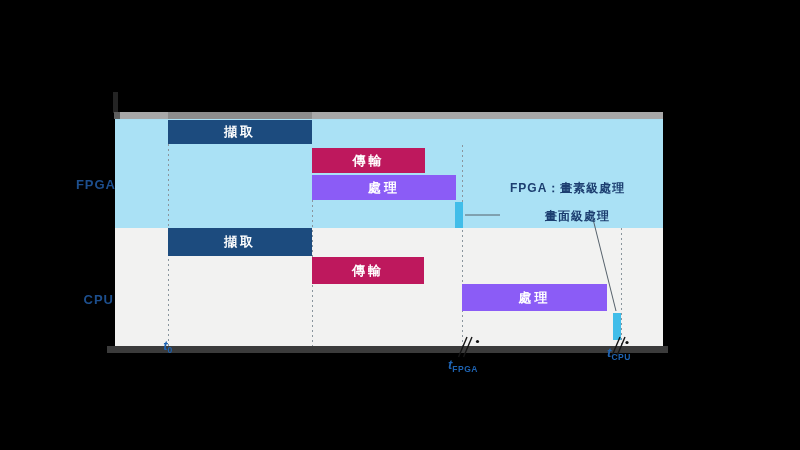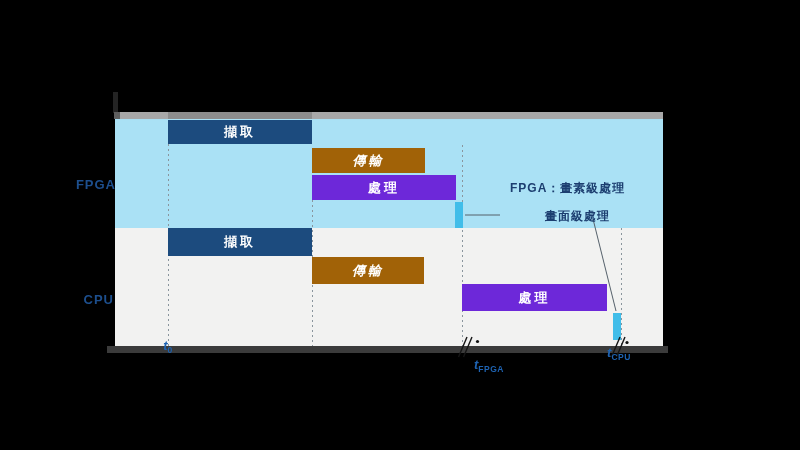--- a/index.html
+++ b/index.html
@@ -14,22 +14,22 @@
   .band-cpu{left:115px;top:228px;width:548px;height:118px;background:#f2f2f1;z-index:1;}
   .axis-band{left:107px;top:346px;width:561px;height:7px;background:#3b3b3b;z-index:1;}
   .origin-mark{left:113px;top:92px;width:5px;height:21px;background:#242424;z-index:1;}
   
   .svg-under{left:0;top:0;z-index:2;pointer-events:none;}
   .svg-over{left:0;top:0;z-index:4;pointer-events:none;}
   
   .bar{display:flex;align-items:center;justify-content:center;color:#fff;font-weight:700;
        font-size:13px;letter-spacing:3px;z-index:3;}
   .navy{background:#1c4b7e;}
-  .orange{background:#a16207;font-style:italic;}
-  .blue{background:#6d28d9;}
+  .orange{background:#be185d;}
+  .blue{background:#8b5cf6;}
   .cyan{background:#41bde9;z-index:3;}
   .b-fpga-capture{left:168px;top:120px;width:144px;height:24px;}
   .b-fpga-transfer{left:312px;top:148px;width:113px;height:25px;}
   .b-fpga-process{left:312px;top:175px;width:144px;height:25px;}
   .m-fpga-output{left:455px;top:202px;width:8px;height:26px;}
   .b-cpu-capture{left:168px;top:228px;width:144px;height:28px;}
   .b-cpu-transfer{left:312px;top:257px;width:112px;height:27px;}
   .b-cpu-process{left:462px;top:284px;width:145px;height:27px;}
   .m-cpu-output{left:613px;top:313px;width:8px;height:27px;}
   
@@ -37,21 +37,21 @@
   .row-fpga{left:74px;top:177px;width:42px;}
   .row-cpu{left:74px;top:292px;width:40px;}
   .note{color:#1c3e70;font-weight:600;font-size:12px;letter-spacing:1px;white-space:nowrap;z-index:5;padding-left:42px;}
   .note-fpga{left:468px;top:180px;}
   .note-output{left:503px;top:208px;}
   .note-cpu{left:625px;top:290px;}
   .tlabel{color:#1e63b2;font-weight:700;font-size:13px;text-align:center;z-index:5;}
   .tlabel .tbase{font-style:italic;}
   .tlabel .tsub{font-style:normal;font-size:8.5px;position:relative;top:3px;letter-spacing:0.5px;}
   .t0{left:156px;top:338px;width:24px;}
-  .tfpga{left:463px;top:357px;width:52px;}
+  .tfpga{left:437px;top:357px;width:52px;}
   .tcpu{left:595px;top:345px;width:48px;}
 </style>
 </head>
 <body>
 
 <div class="stage">
 
   <div class="abs origin-mark"></div>
   <div class="abs timeline-strip">
     <div class="strip-cap"></div>

